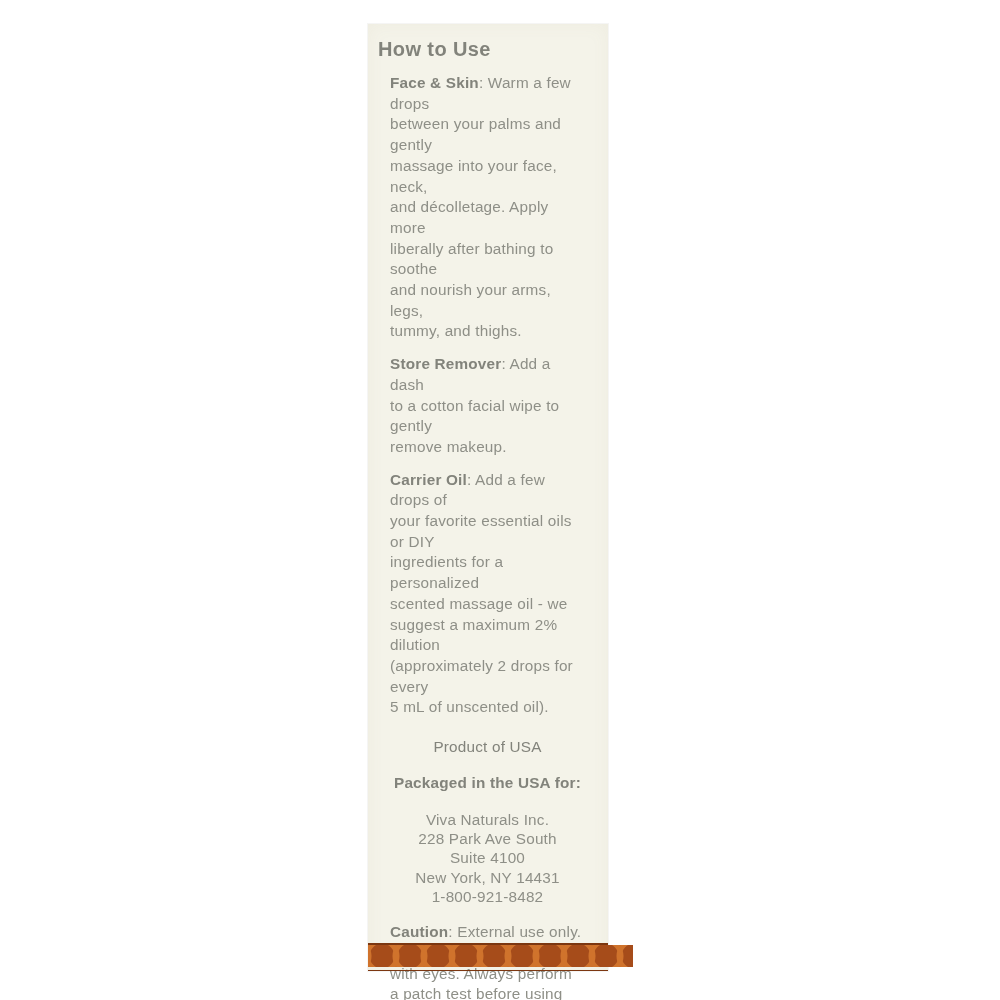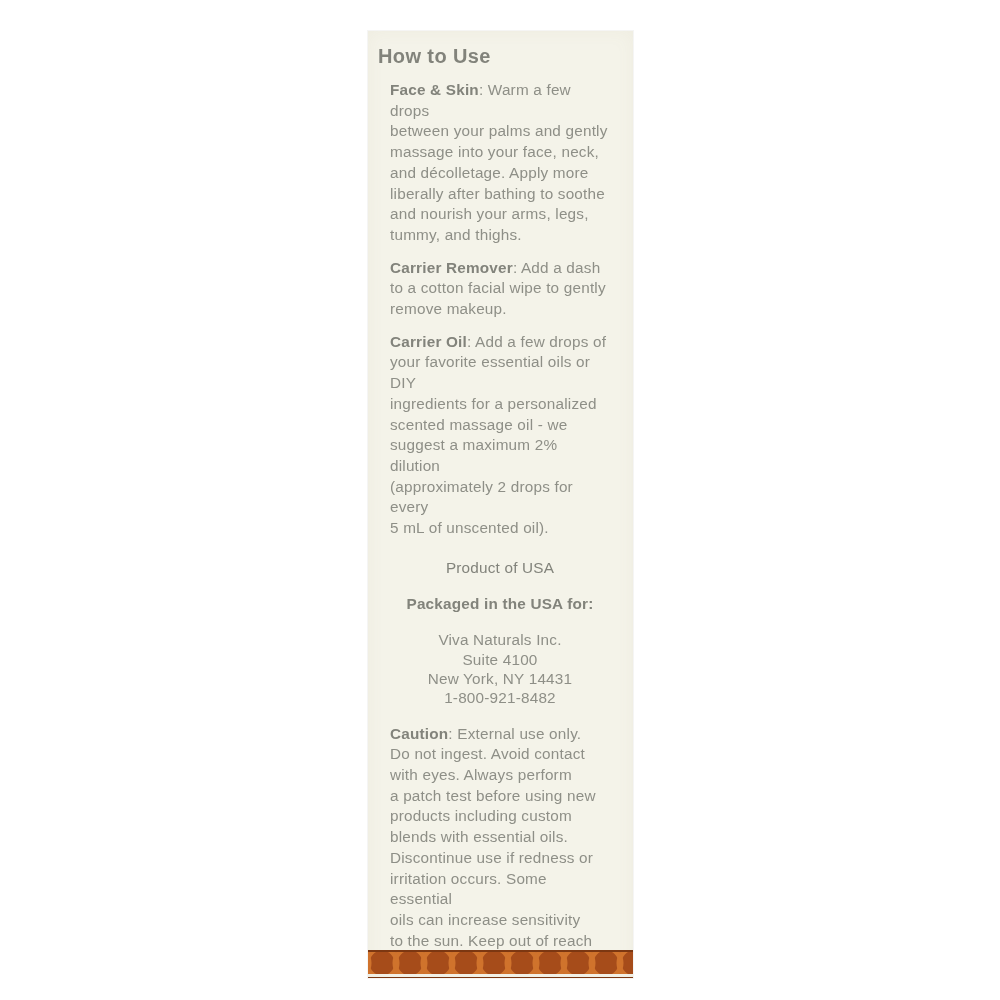--- a/index.html
+++ b/index.html
@@ -13,22 +13,22 @@
   }
   .stage {
     position: relative;
     width: 1000px;
     height: 1000px;
     background: #ffffff;
   }
   .panel {
     position: absolute;
     left: 368px;
-    top: 31px;
-    width: 265px;
+    top: 24px;
+    width: 240px;
     height: 947px;
     background: var(--panel-bg);
     box-shadow: 0 0 0 1px rgba(120,115,95,0.07), inset 0 0 18px rgba(150,140,110,0.06);
     box-sizing: border-box;
   }
   .content {
     padding: 14px 11px 0 10px;
   }
   .title {
     margin: 0 0 8px 0;
@@ -108,39 +108,40 @@
       <h1 class="title">How to Use</h1>
 
       <p class="para"><span class="b">Face &amp; Skin</span><span>: Warm a few drops
 between your palms and gently
 massage into your face, neck,
 and décolletage. Apply more
 liberally after bathing to soothe
 and nourish your arms, legs,
 tummy, and thighs.</span></p>
 
-      <p class="para"><span class="b">Carrier Remover</span><span>: Add a dash
+      <p class="para"><span class="b">Store Remover</span><span>: Add a dash
 to a cotton facial wipe to gently
 remove makeup.</span></p>
 
       <p class="para"><span class="b">Carrier Oil</span><span>: Add a few drops of
 your favorite essential oils or DIY
 ingredients for a personalized
 scented massage oil - we
 suggest a maximum 2% dilution
 (approximately 2 drops for every
 5 mL of unscented oil).</span></p>
 
 
       <p class="origin">Product of USA</p>
 
       <p class="packaged">Packaged in the USA for:</p>
 
       <ul class="address">
         <li>Viva Naturals Inc.</li>
+        <li>228 Park Ave South</li>
         <li>Suite 4100</li>
         <li>New York, NY 14431</li>
         <li>1-800-921-8482</li>
       </ul>
 
 
       <p class="para"><span class="b">Caution</span><span>: External use only.
 Do not ingest. Avoid contact
 with eyes. Always perform
 a patch test before using new

